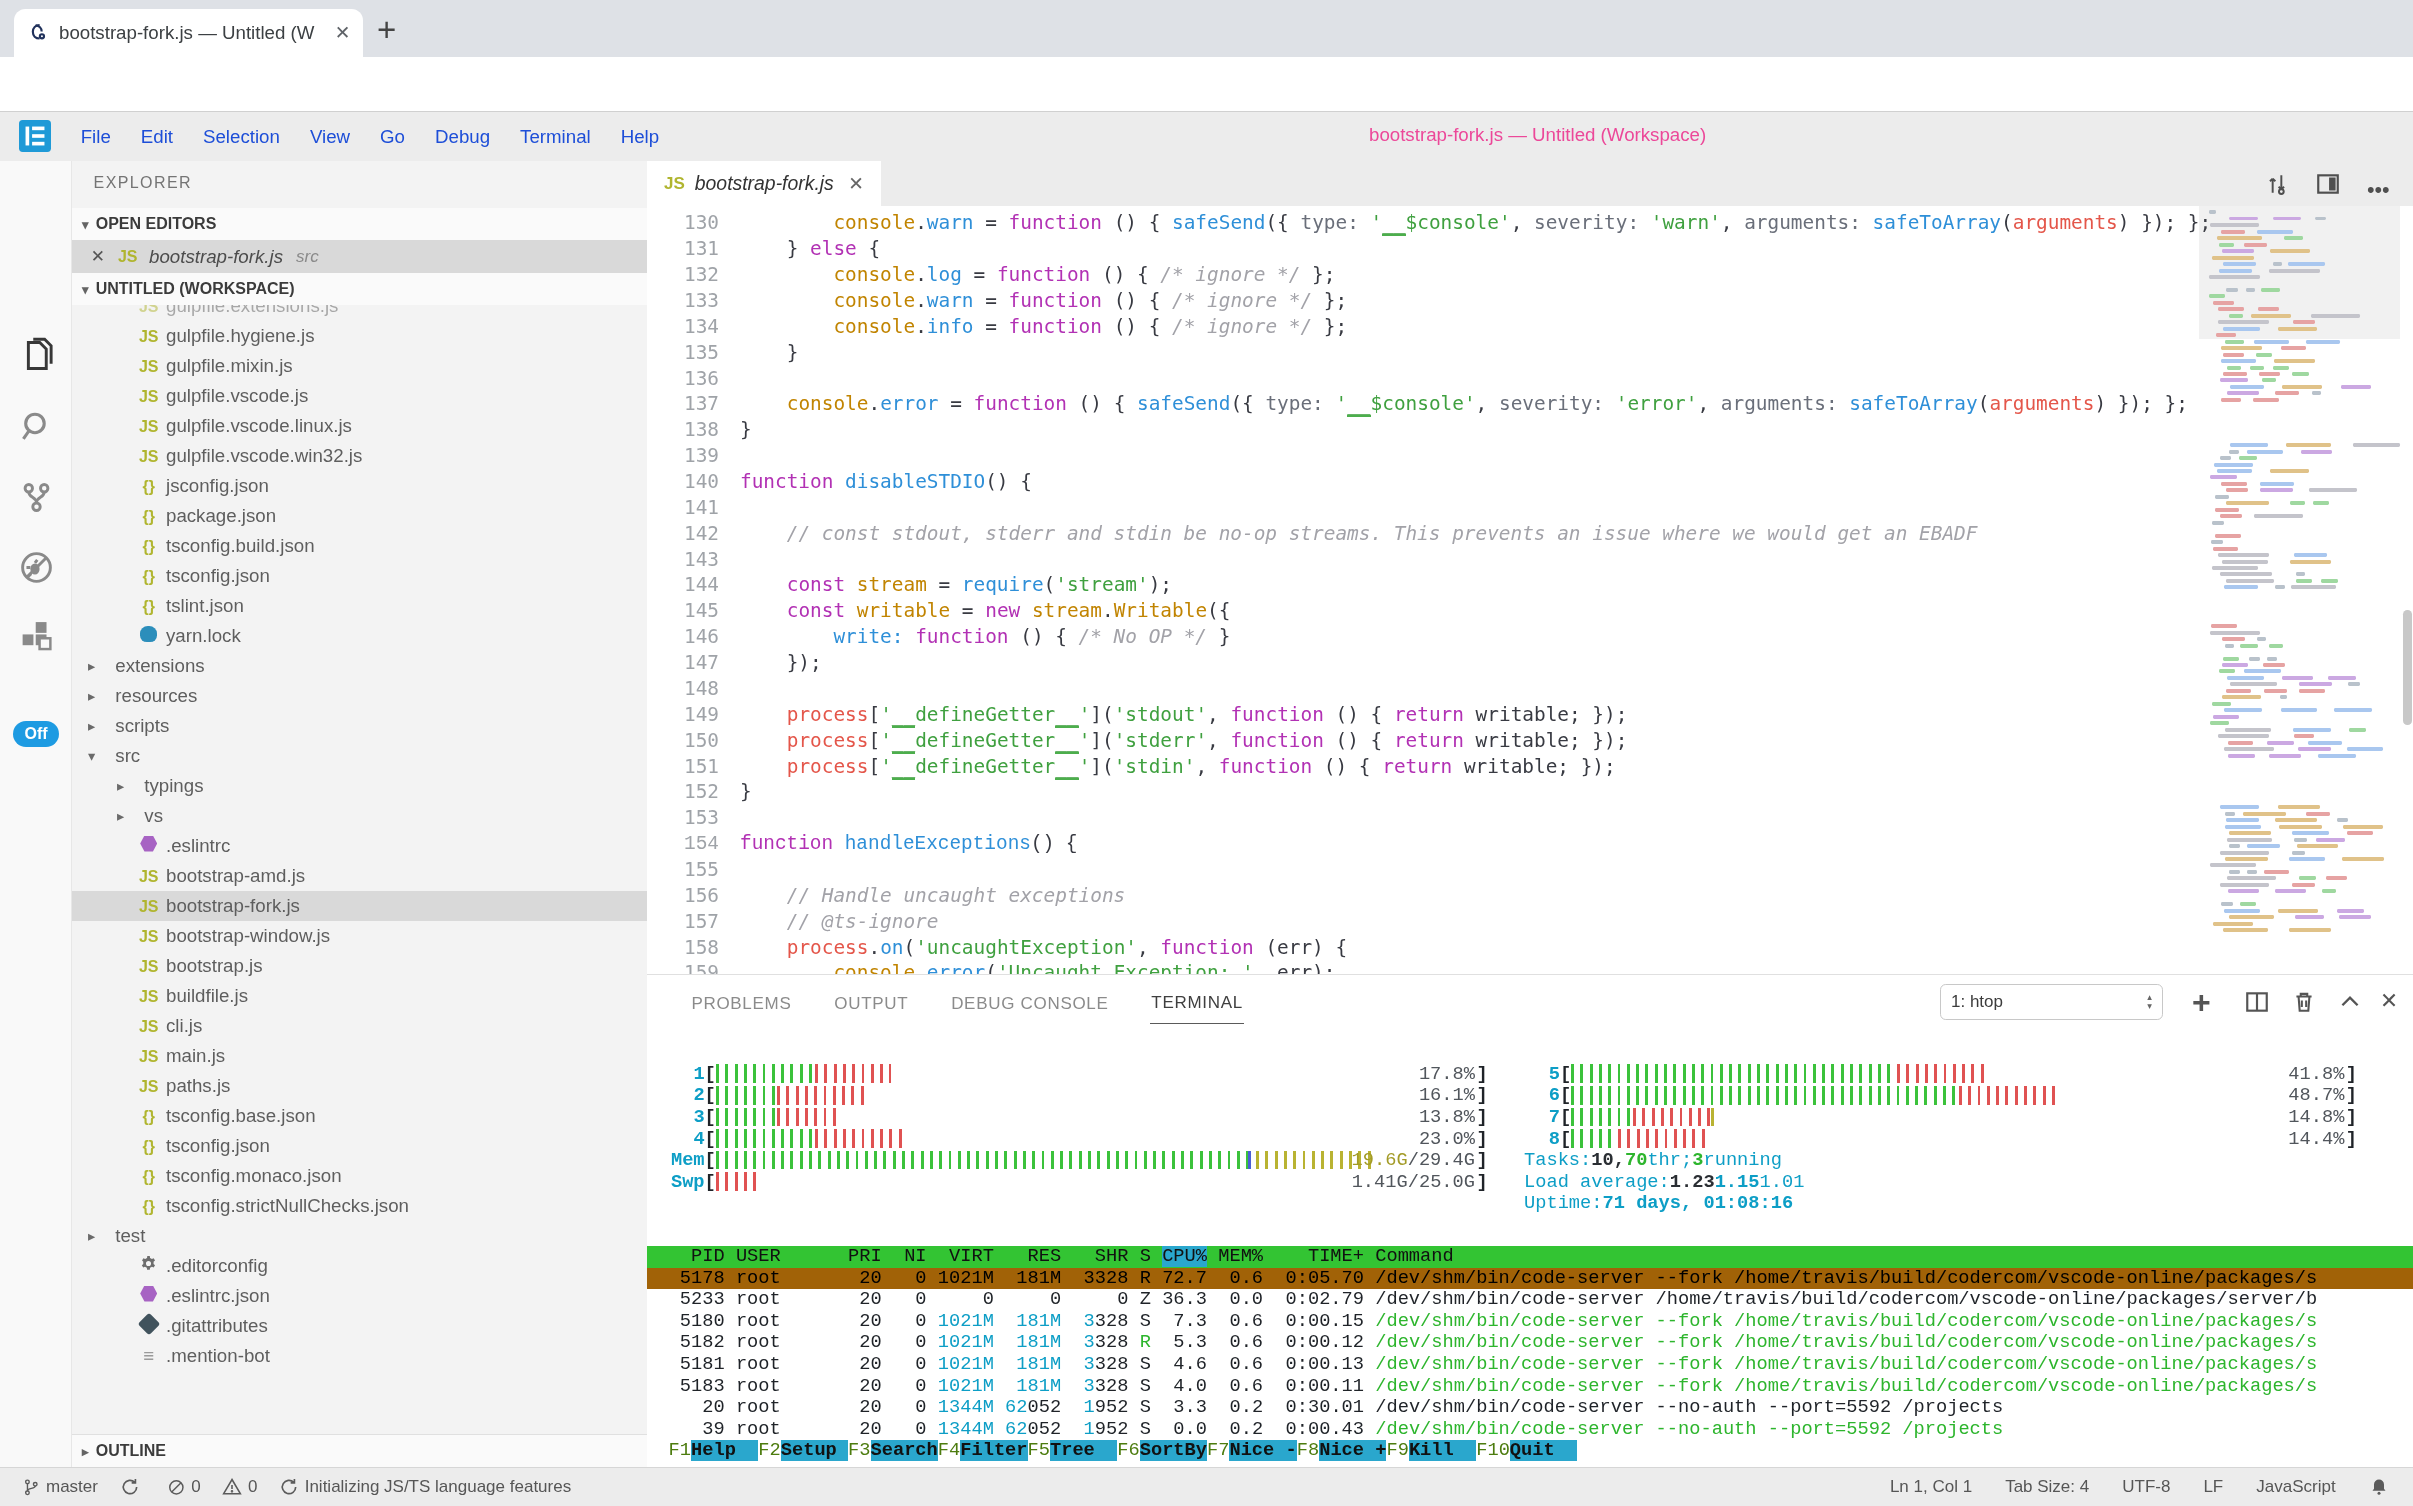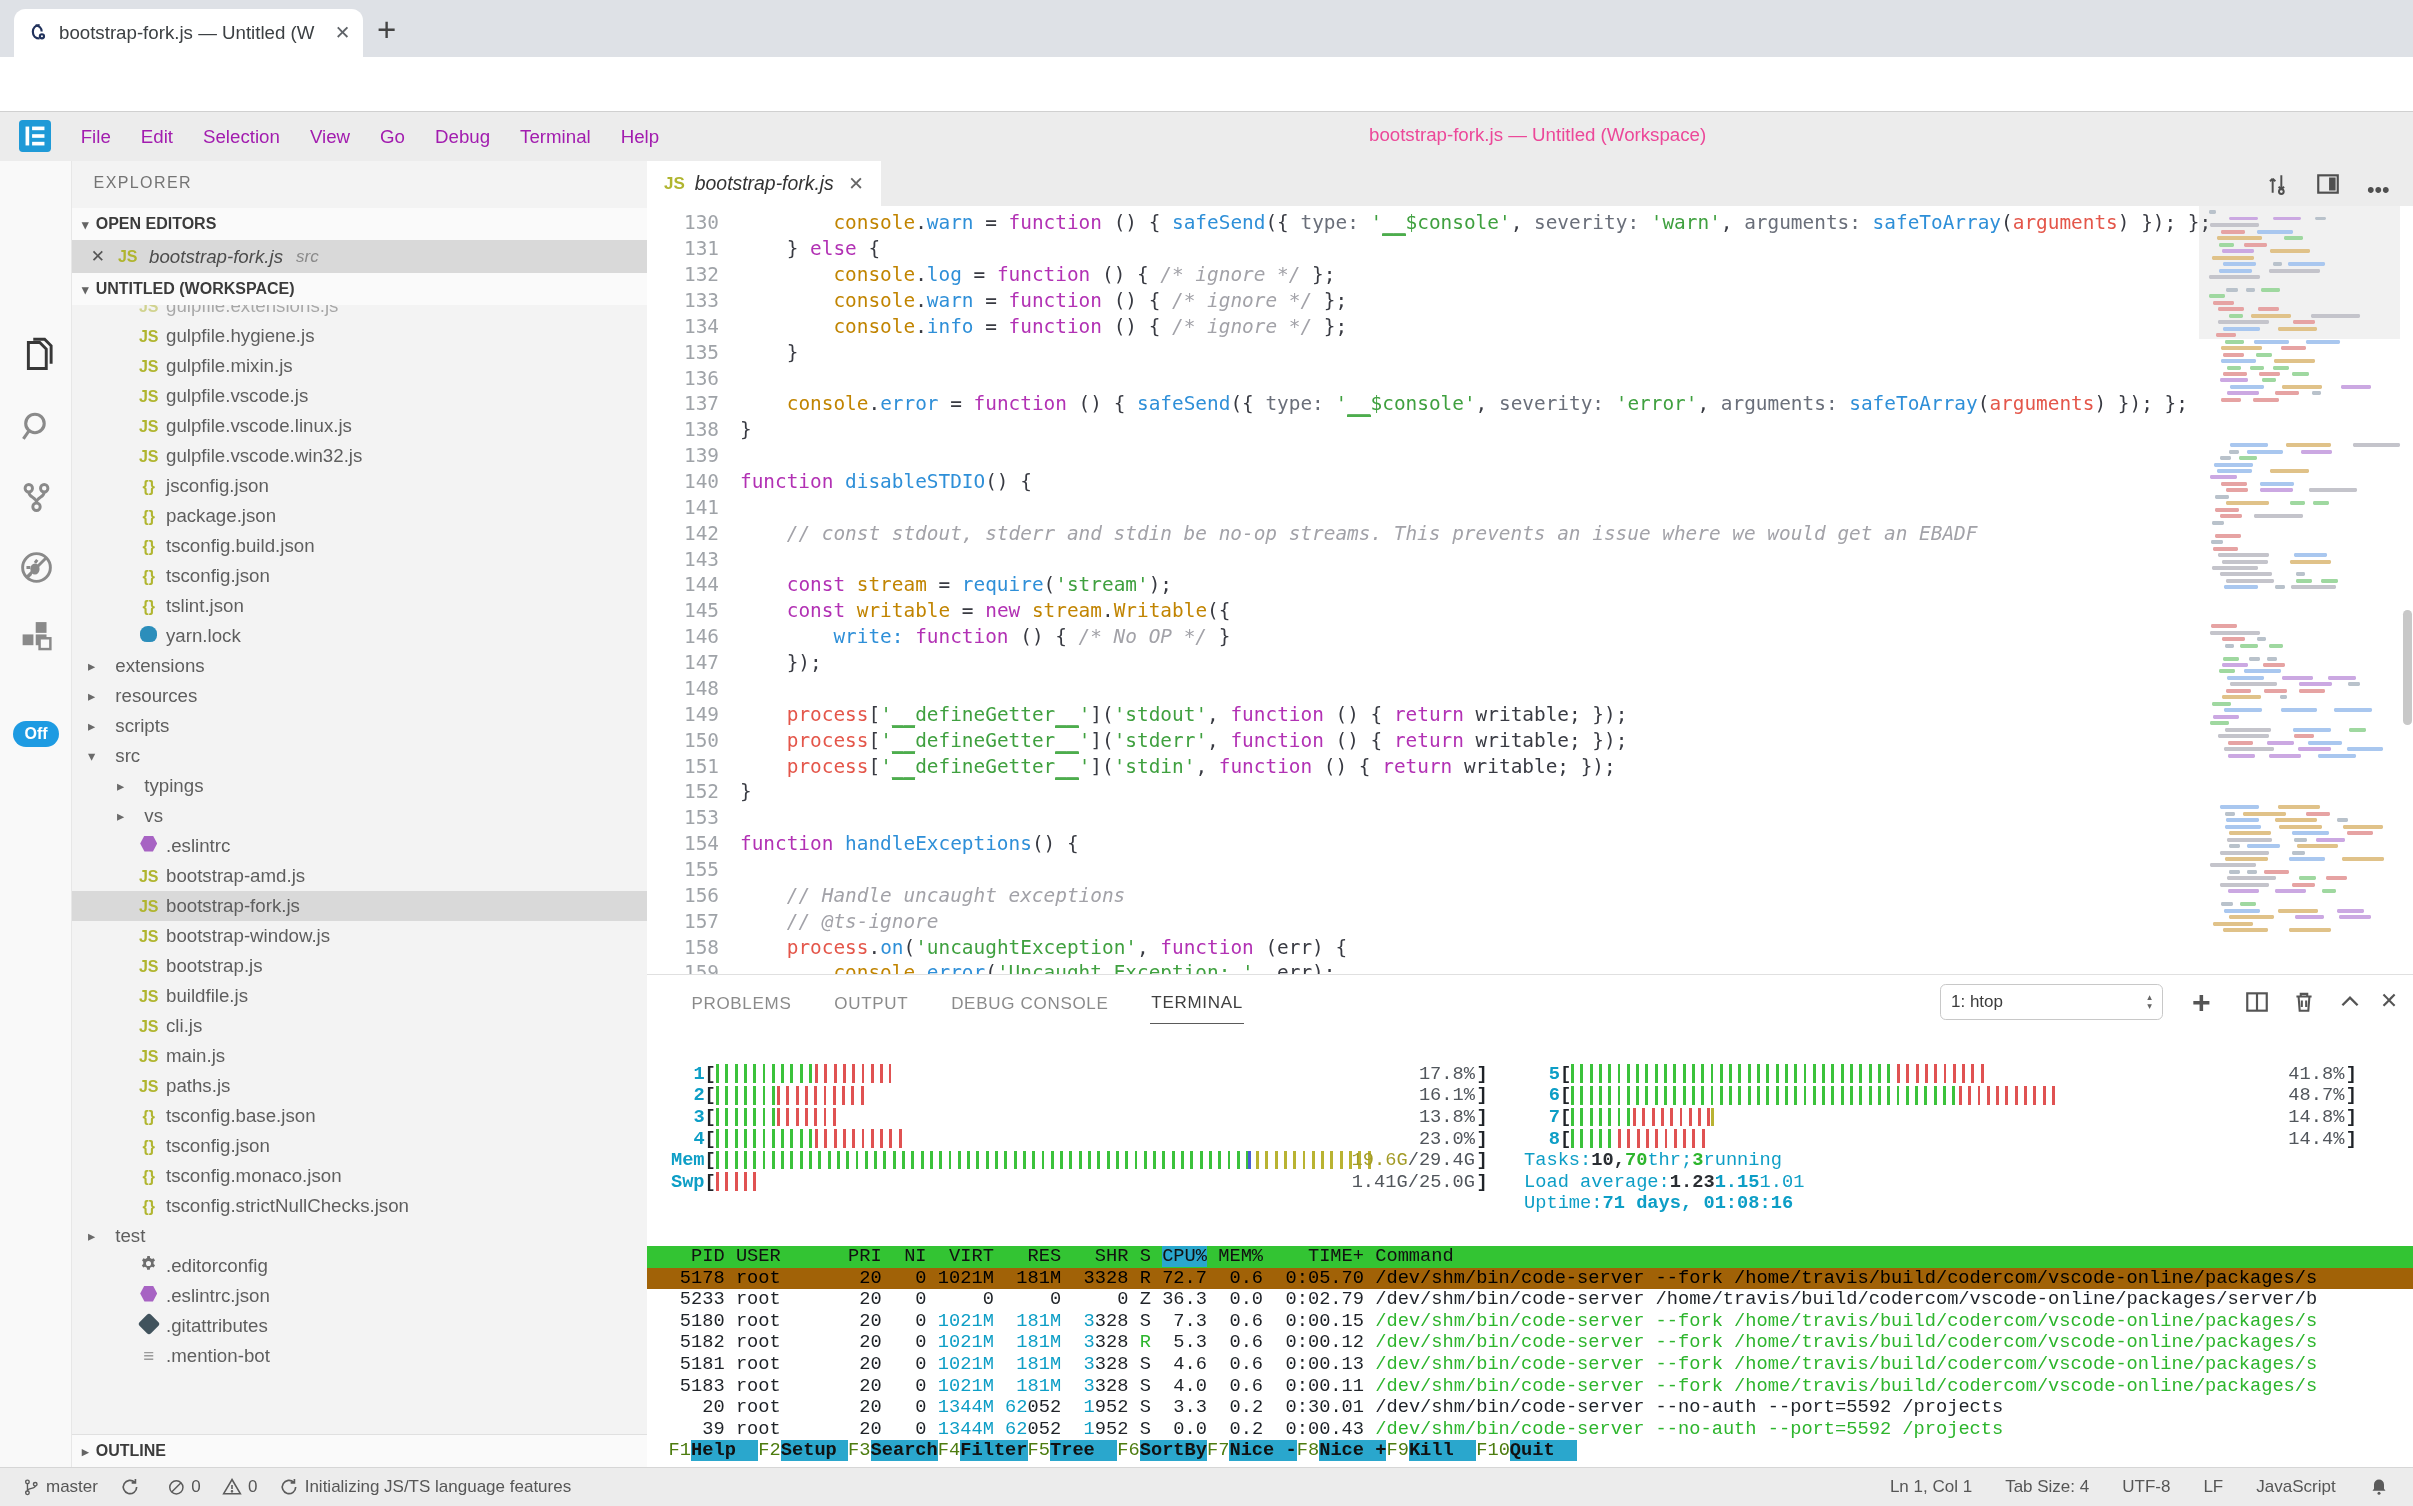--- a/index.html
+++ b/index.html
@@ -18,21 +18,21 @@
   #url-pill{left:160px;top:64px;width:2084px;height:40px;background:#f1f3f4;border-radius:20px;
     display:flex;align-items:center;padding-left:18.7px;box-sizing:border-box;}
   #url-text{font-size:19.4px;color:#202124;margin-left:11.5px;}
   #avatar{left:2316px;top:65px;width:39px;height:39px;border-radius:50%;background:#8d6e63;color:#fff;
     font-size:19.4px;font-weight:bold;display:flex;align-items:center;justify-content:center;}
   #menu-dots{left:2387px;top:69px;font-size:24.4px;color:#5f6368;letter-spacing:0;}
   
   #menubar{left:0;top:111px;width:2413px;height:50px;background:#ececec;border-top:0.7px solid #d0d0d0;
     display:flex;align-items:center;}
   #vscode-logo{margin-left:18.7px;}
-  .menu-item{font-size:18.7px;color:#a21caf;margin-left:30px;}
+  .menu-item{font-size:18.7px;color:#1d4ed8;margin-left:30px;}
   #window-title{left:1369px;top:124px;font-size:18.7px;color:#ec4899;}
   
   #activitybar{left:0;top:161px;width:72px;height:1306px;background:#f9f9f9;border-right:0.7px solid #e7e7e7;box-sizing:border-box;}
   .act-ic{left:0;width:72px;display:flex;justify-content:center;}
   #off-badge{left:13px;top:560px;width:46px;height:26px;background:#1e9be2;border-radius:13px;color:#fff;
     font-size:16px;font-weight:bold;display:flex;align-items:center;justify-content:center;}
   
   #sidebar{left:72px;top:161px;width:575px;height:1306px;background:#f3f3f3;overflow:hidden;}
   #sb-title{left:21.6px;top:13px;font-size:16px;color:#747474;letter-spacing:1.4px;}
   .section-h{left:0;width:575px;height:32px;background:#fafafa;display:flex;align-items:center;
@@ -461,21 +461,21 @@
         <div class="codeline" style="top: 366px; width: 1767px;"><span class="num">144</span><span class="src"><span class="tk-d">    </span><span class="tk-kw">const</span><span class="tk-d"> </span><span class="tk-gd">stream</span><span class="tk-d"> = </span><span class="tk-fn">require</span><span class="tk-d">(</span><span class="tk-st">'stream'</span><span class="tk-d">);</span></span></div>
         <div class="codeline" style="top: 392px; width: 1767px;"><span class="num">145</span><span class="src"><span class="tk-d">    </span><span class="tk-kw">const</span><span class="tk-d"> </span><span class="tk-gd">writable</span><span class="tk-d"> = </span><span class="tk-kw">new</span><span class="tk-d"> </span><span class="tk-gd">stream</span><span class="tk-d">.</span><span class="tk-gd">Writable</span><span class="tk-d">({</span></span></div>
         <div class="codeline" style="top: 418px; width: 1767px;"><span class="num">146</span><span class="src"><span class="tk-d">        </span><span class="tk-fn">write:</span><span class="tk-d"> </span><span class="tk-kw">function</span><span class="tk-d"> () { </span><span class="tk-cm">/* No OP */</span><span class="tk-d"> }</span></span></div>
         <div class="codeline" style="top: 444px; width: 1767px;"><span class="num">147</span><span class="src"><span class="tk-d">    });</span></span></div>
         <div class="codeline" style="top: 470px; width: 1767px;"><span class="num">148</span><span class="src"></span></div>
         <div class="codeline" style="top: 496px; width: 1767px;"><span class="num">149</span><span class="src"><span class="tk-d">    </span><span class="tk-rd">process</span><span class="tk-d">[</span><span class="tk-st">'</span><span class="tk-stu">__</span><span class="tk-st">defineGetter</span><span class="tk-stu">__</span><span class="tk-st">'</span><span class="tk-d">](</span><span class="tk-st">'stdout'</span><span class="tk-d">, </span><span class="tk-kw">function</span><span class="tk-d"> () { </span><span class="tk-kw">return</span><span class="tk-d"> writable; });</span></span></div>
         <div class="codeline" style="top: 522px; width: 1767px;"><span class="num">150</span><span class="src"><span class="tk-d">    </span><span class="tk-rd">process</span><span class="tk-d">[</span><span class="tk-st">'</span><span class="tk-stu">__</span><span class="tk-st">defineGetter</span><span class="tk-stu">__</span><span class="tk-st">'</span><span class="tk-d">](</span><span class="tk-st">'stderr'</span><span class="tk-d">, </span><span class="tk-kw">function</span><span class="tk-d"> () { </span><span class="tk-kw">return</span><span class="tk-d"> writable; });</span></span></div>
         <div class="codeline" style="top: 548px; width: 1767px;"><span class="num">151</span><span class="src"><span class="tk-d">    </span><span class="tk-rd">process</span><span class="tk-d">[</span><span class="tk-st">'</span><span class="tk-stu">__</span><span class="tk-st">defineGetter</span><span class="tk-stu">__</span><span class="tk-st">'</span><span class="tk-d">](</span><span class="tk-st">'stdin'</span><span class="tk-d">, </span><span class="tk-kw">function</span><span class="tk-d"> () { </span><span class="tk-kw">return</span><span class="tk-d"> writable; });</span></span></div>
         <div class="codeline" style="top: 573px; width: 1767px;"><span class="num">152</span><span class="src"><span class="tk-d">}</span></span></div>
         <div class="codeline" style="top: 599px; width: 1767px;"><span class="num">153</span><span class="src"></span></div>
-        <div class="codeline" style="top: 625px; width: 1767px;"><span class="num">154</span><span class="src"><span class="tk-kw">function</span><span class="tk-d"> </span><span class="tk-fn">handleExceptions</span><span class="tk-d">() {</span></span></div>
+        <div class="codeline" style="top: 625px; width: 1767px; font-family: Liberation Mono, monospace;"><span class="num">154</span><span class="src"><span class="tk-kw">function</span><span class="tk-d"> </span><span class="tk-fn">handleExceptions</span><span class="tk-d">() {</span></span></div>
         <div class="codeline" style="top: 651px; width: 1767px;"><span class="num">155</span><span class="src"></span></div>
         <div class="codeline" style="top: 677px; width: 1767px;"><span class="num">156</span><span class="src"><span class="tk-d">    </span><span class="tk-cm">// Handle uncaught exceptions</span></span></div>
         <div class="codeline" style="top: 703px; width: 1767px;"><span class="num">157</span><span class="src"><span class="tk-d">    </span><span class="tk-cm">// @ts-ignore</span></span></div>
         <div class="codeline" style="top: 729px; width: 1767px;"><span class="num">158</span><span class="src"><span class="tk-d">    </span><span class="tk-rd">process</span><span class="tk-d">.</span><span class="tk-fn">on</span><span class="tk-d">(</span><span class="tk-st">'uncaughtException'</span><span class="tk-d">, </span><span class="tk-kw">function</span><span class="tk-d"> (err) {</span></span></div>
         <div class="codeline" style="top: 754px; width: 1767px;"><span class="num">159</span><span class="src"><span class="tk-d">        </span><span class="tk-gd">console</span><span class="tk-d">.</span><span class="tk-fn">error</span><span class="tk-d">(</span><span class="tk-st">'Uncaught Exception: '</span><span class="tk-d">, err);</span></span></div>
       </div>
     <div class="abs" id="mm-view"></div>
     <div class="abs" id="minimap">
         <div class="mmbar" style="left: 5.7px; top: 4.3px; width: 7.2px; background: rgb(185, 194, 203);"></div>
         <div class="mmbar" style="left: 25.6px; top: 10.8px; width: 29px; background: rgb(203, 168, 226);"></div>

